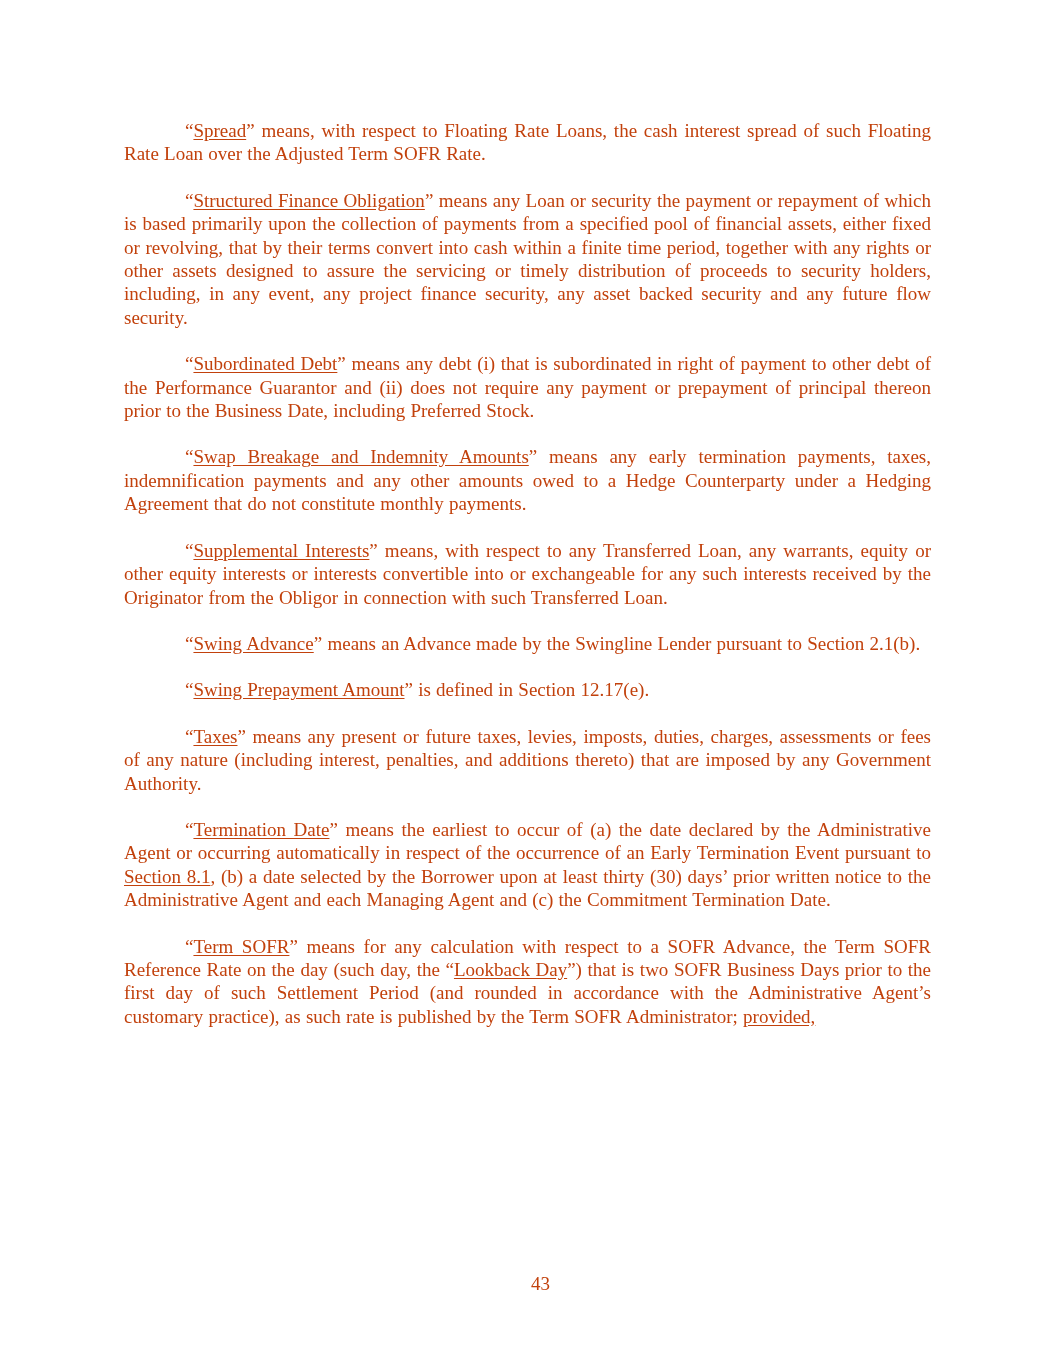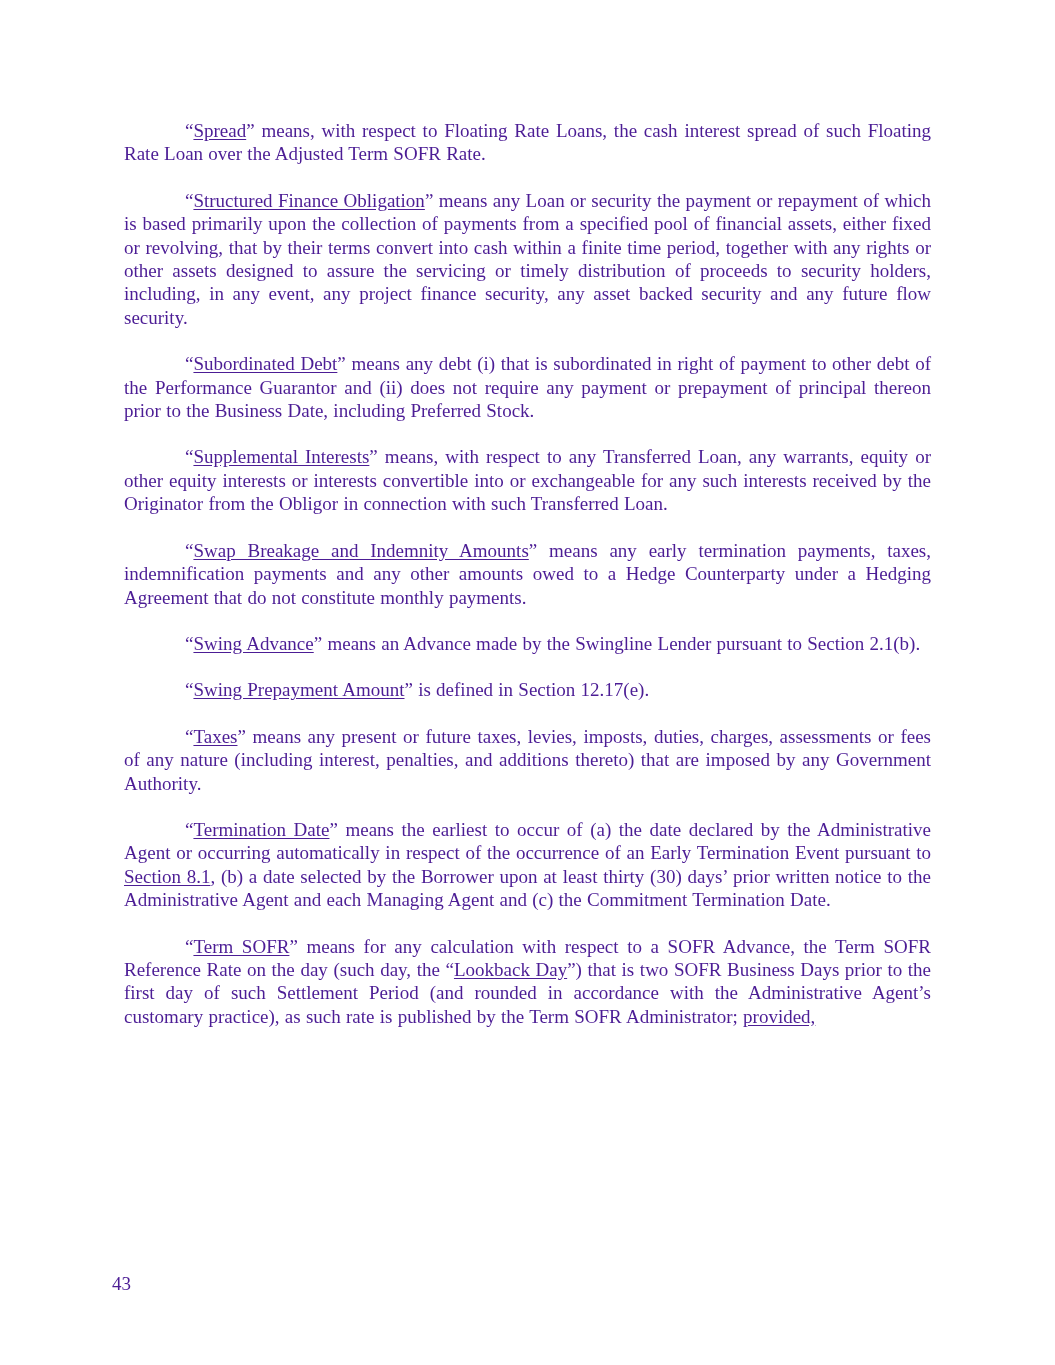--- a/index.html
+++ b/index.html
@@ -8,57 +8,58 @@
     background: #e8e8e8;
   }
   .page {
     position: relative;
     width: 1055px;
     height: 1365px;
     background: #ffffff;
     margin: 0 auto;
     overflow: hidden;
     font-family: "Liberation Serif", "DejaVu Serif", serif;
-    color: #4c1d95;
+    color: #c2410c;
   }
   .content {
     position: absolute;
     left: 124px;
     top: 119px;
     width: 807px;
   }
   .para {
     margin: 0 0 23px 0;
     font-size: 19px;
     line-height: 23.4px;
     text-align: justify;
     text-indent: 61px;
     word-spacing: 0.5px;
   }
   .para:last-child { margin-bottom: 12px; }
   .u { text-decoration: underline; text-underline-offset: 2px; }
   .page-number {
     position: absolute;
-    left: 112px;
+    left: 137px;
     width: 807px;
     top: 1272px;
+    text-align: center;
     font-size: 19px;
     line-height: 23.4px;
   }
 </style>
 </head>
 <body>
 
 <div class="page">
   <div class="content">
     <p class="para"><span>“</span><span class="u">Spread</span><span>” means, with respect to Floating Rate Loans, the cash interest spread of such Floating Rate Loan over the Adjusted Term SOFR Rate.</span></p>
     <p class="para"><span>“</span><span class="u">Structured Finance Obligation</span><span>” means any Loan or security the payment or repayment of which is based primarily upon the collection of payments from a specified pool of financial assets, either fixed or revolving, that by their terms convert into cash within a finite time period, together with any rights or other assets designed to assure the servicing or timely distribution of proceeds to security holders, including, in any event, any project finance security, any asset backed security and any future flow security.</span></p>
     <p class="para"><span>“</span><span class="u">Subordinated Debt</span><span>” means any debt (i) that is subordinated in right of payment to other debt of the Performance Guarantor and (ii) does not require any payment or prepayment of principal thereon prior to the Business Date, including Preferred Stock.</span></p>
+    <p class="para"><span>“</span><span class="u">Swap Breakage and Indemnity Amounts</span><span>” means any early termination payments, taxes, indemnification payments and any other amounts owed to a Hedge Counterparty under a Hedging Agreement that do not constitute monthly payments.</span></p>
     <p class="para"><span>“</span><span class="u">Supplemental Interests</span><span>” means, with respect to any Transferred Loan, any warrants, equity or other equity interests or interests convertible into or exchangeable for any such interests received by the Originator from the Obligor in connection with such Transferred Loan.</span></p>
-    <p class="para"><span>“</span><span class="u">Swap Breakage and Indemnity Amounts</span><span>” means any early termination payments, taxes, indemnification payments and any other amounts owed to a Hedge Counterparty under a Hedging Agreement that do not constitute monthly payments.</span></p>
     <p class="para"><span>“</span><span class="u">Swing Advance</span><span>” means an Advance made by the Swingline Lender pursuant to Section 2.1(b).</span></p>
     <p class="para"><span>“</span><span class="u">Swing Prepayment Amount</span><span>” is defined in Section 12.17(e).</span></p>
     <p class="para"><span>“</span><span class="u">Taxes</span><span>” means any present or future taxes, levies, imposts, duties, charges, assessments or fees of any nature (including interest, penalties, and additions thereto) that are imposed by any Government Authority.</span></p>
     <p class="para"><span>“</span><span class="u">Termination Date</span><span>” means the earliest to occur of (a) the date declared by the Administrative Agent or occurring automatically in respect of the occurrence of an Early Termination Event pursuant to </span><span class="u">Section 8.1</span><span>, (b) a date selected by the Borrower upon at least thirty (30) days’ prior written notice to the Administrative Agent and each Managing Agent and (c) the Commitment Termination Date.</span></p>
     <p class="para"><span>“</span><span class="u">Term SOFR</span><span>” means for any calculation with respect to a SOFR Advance, the Term SOFR Reference Rate on the day (such day, the “</span><span class="u">Lookback Day</span><span>”) that is two SOFR Business Days prior to the first day of such Settlement Period (and rounded in accordance with the Administrative Agent’s customary practice), as such rate is published by the Term SOFR Administrator; </span><span class="u">provided,</span></p>
   </div>
   <div class="page-number">43</div>
 </div>
 
 </body></html>

